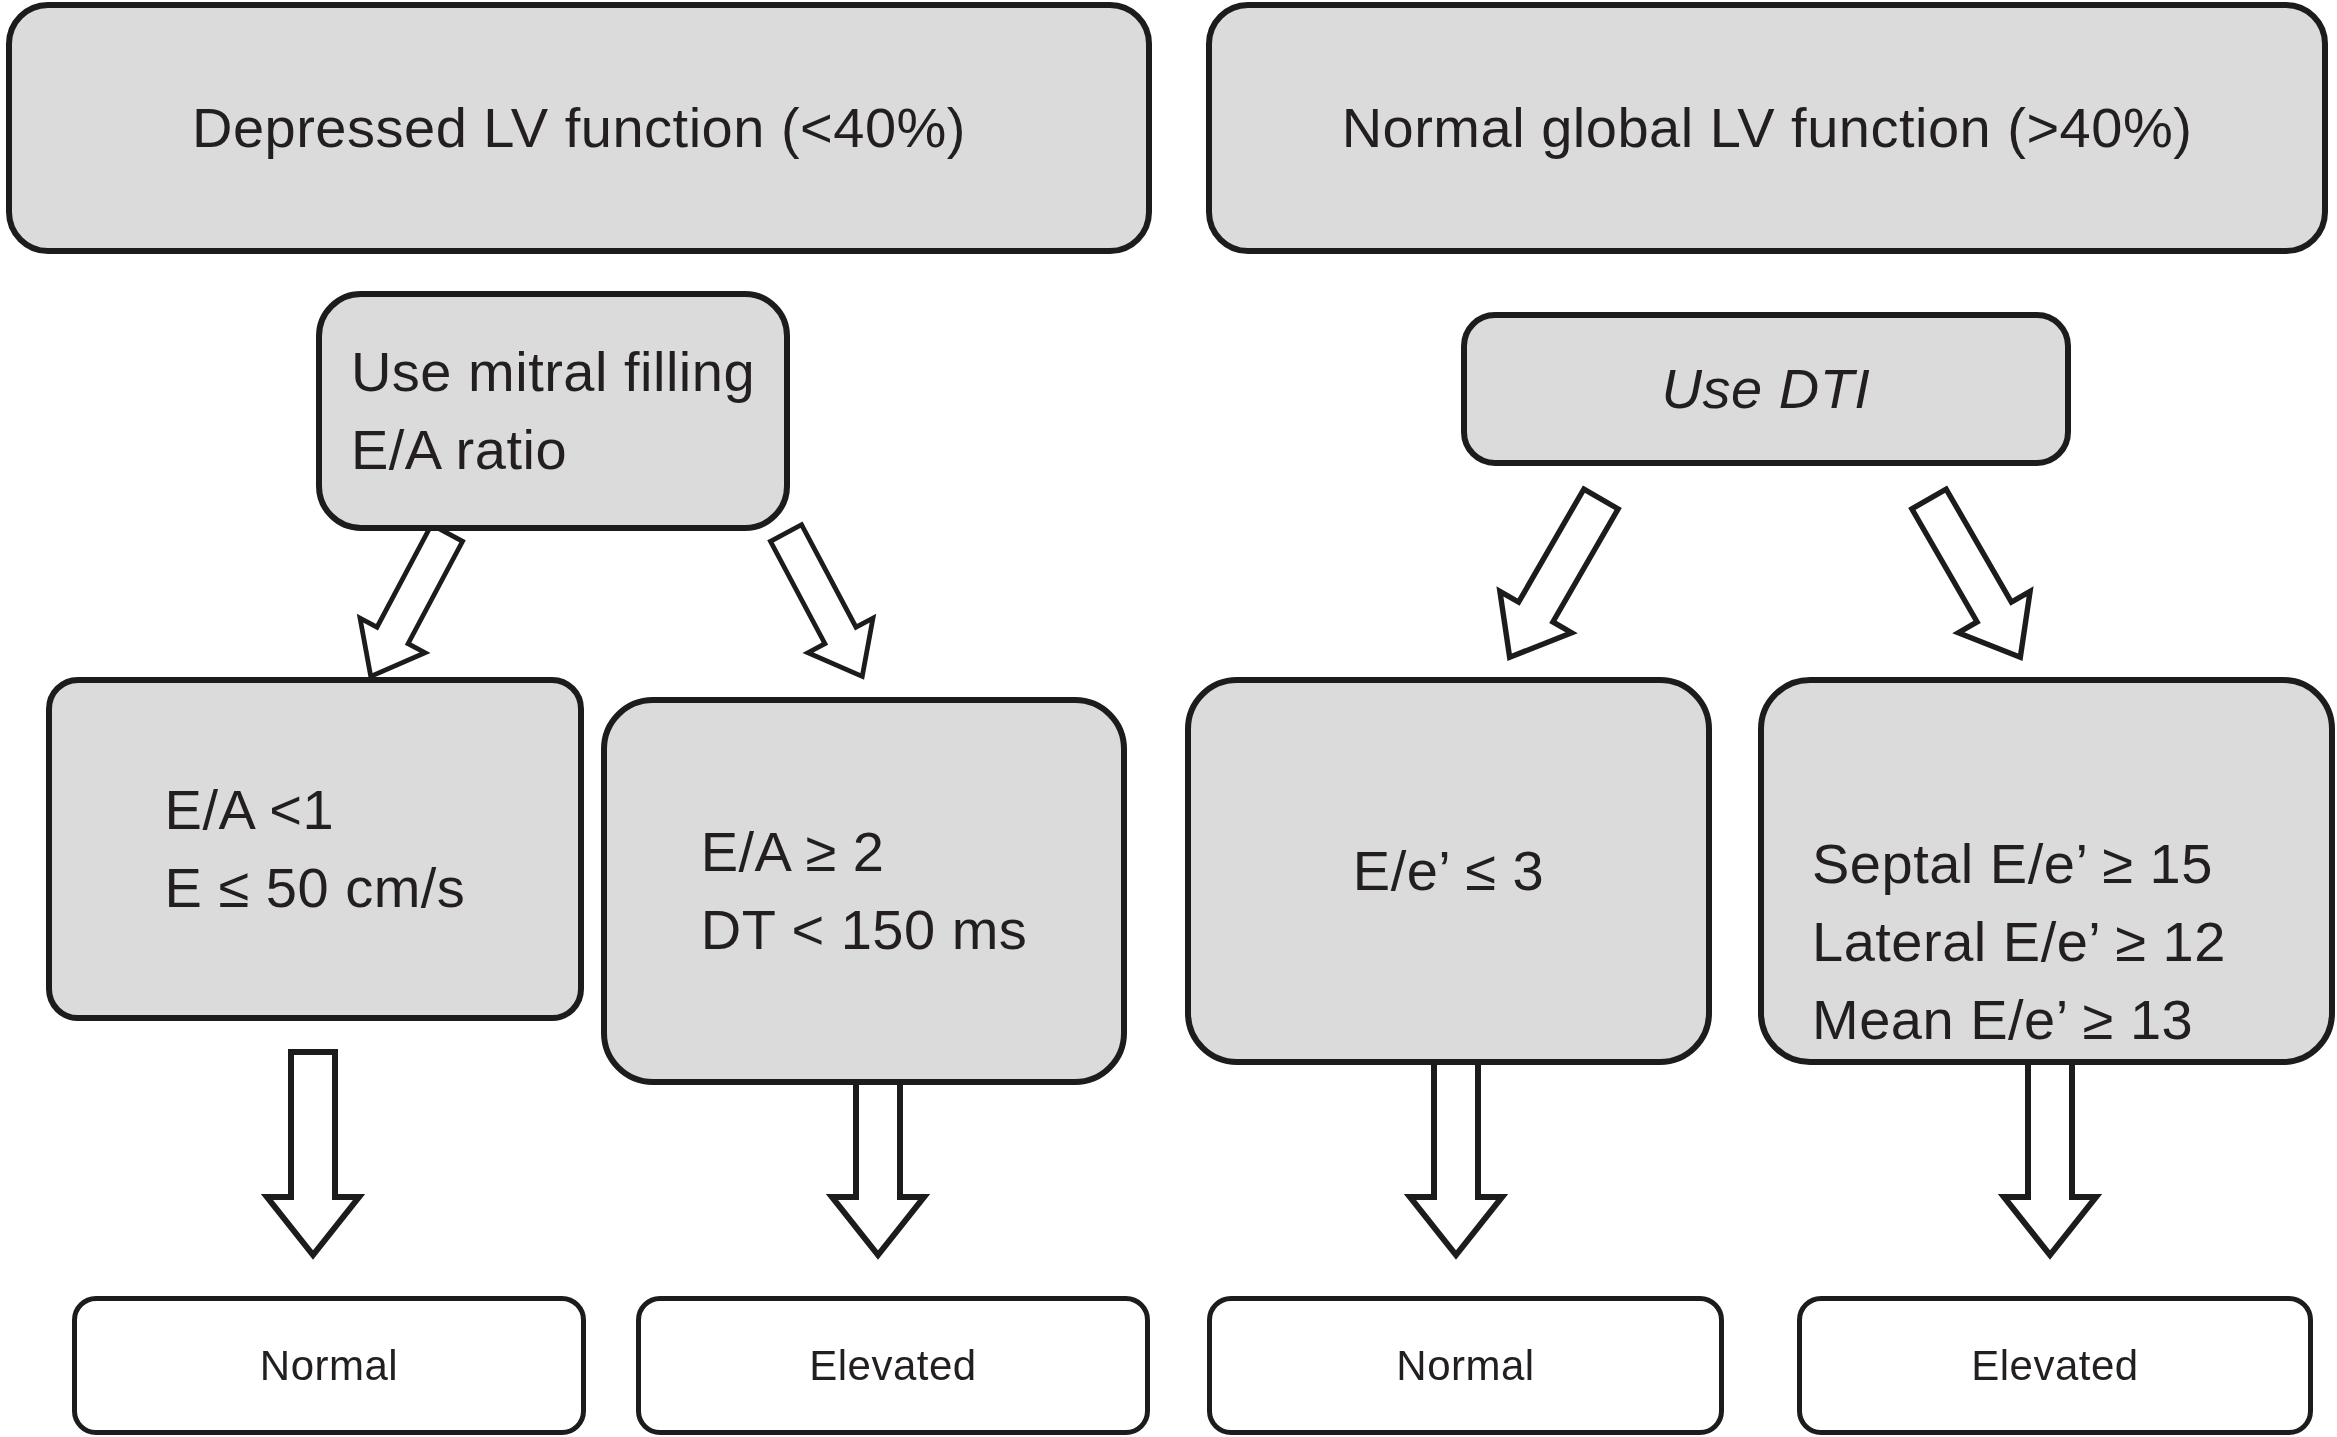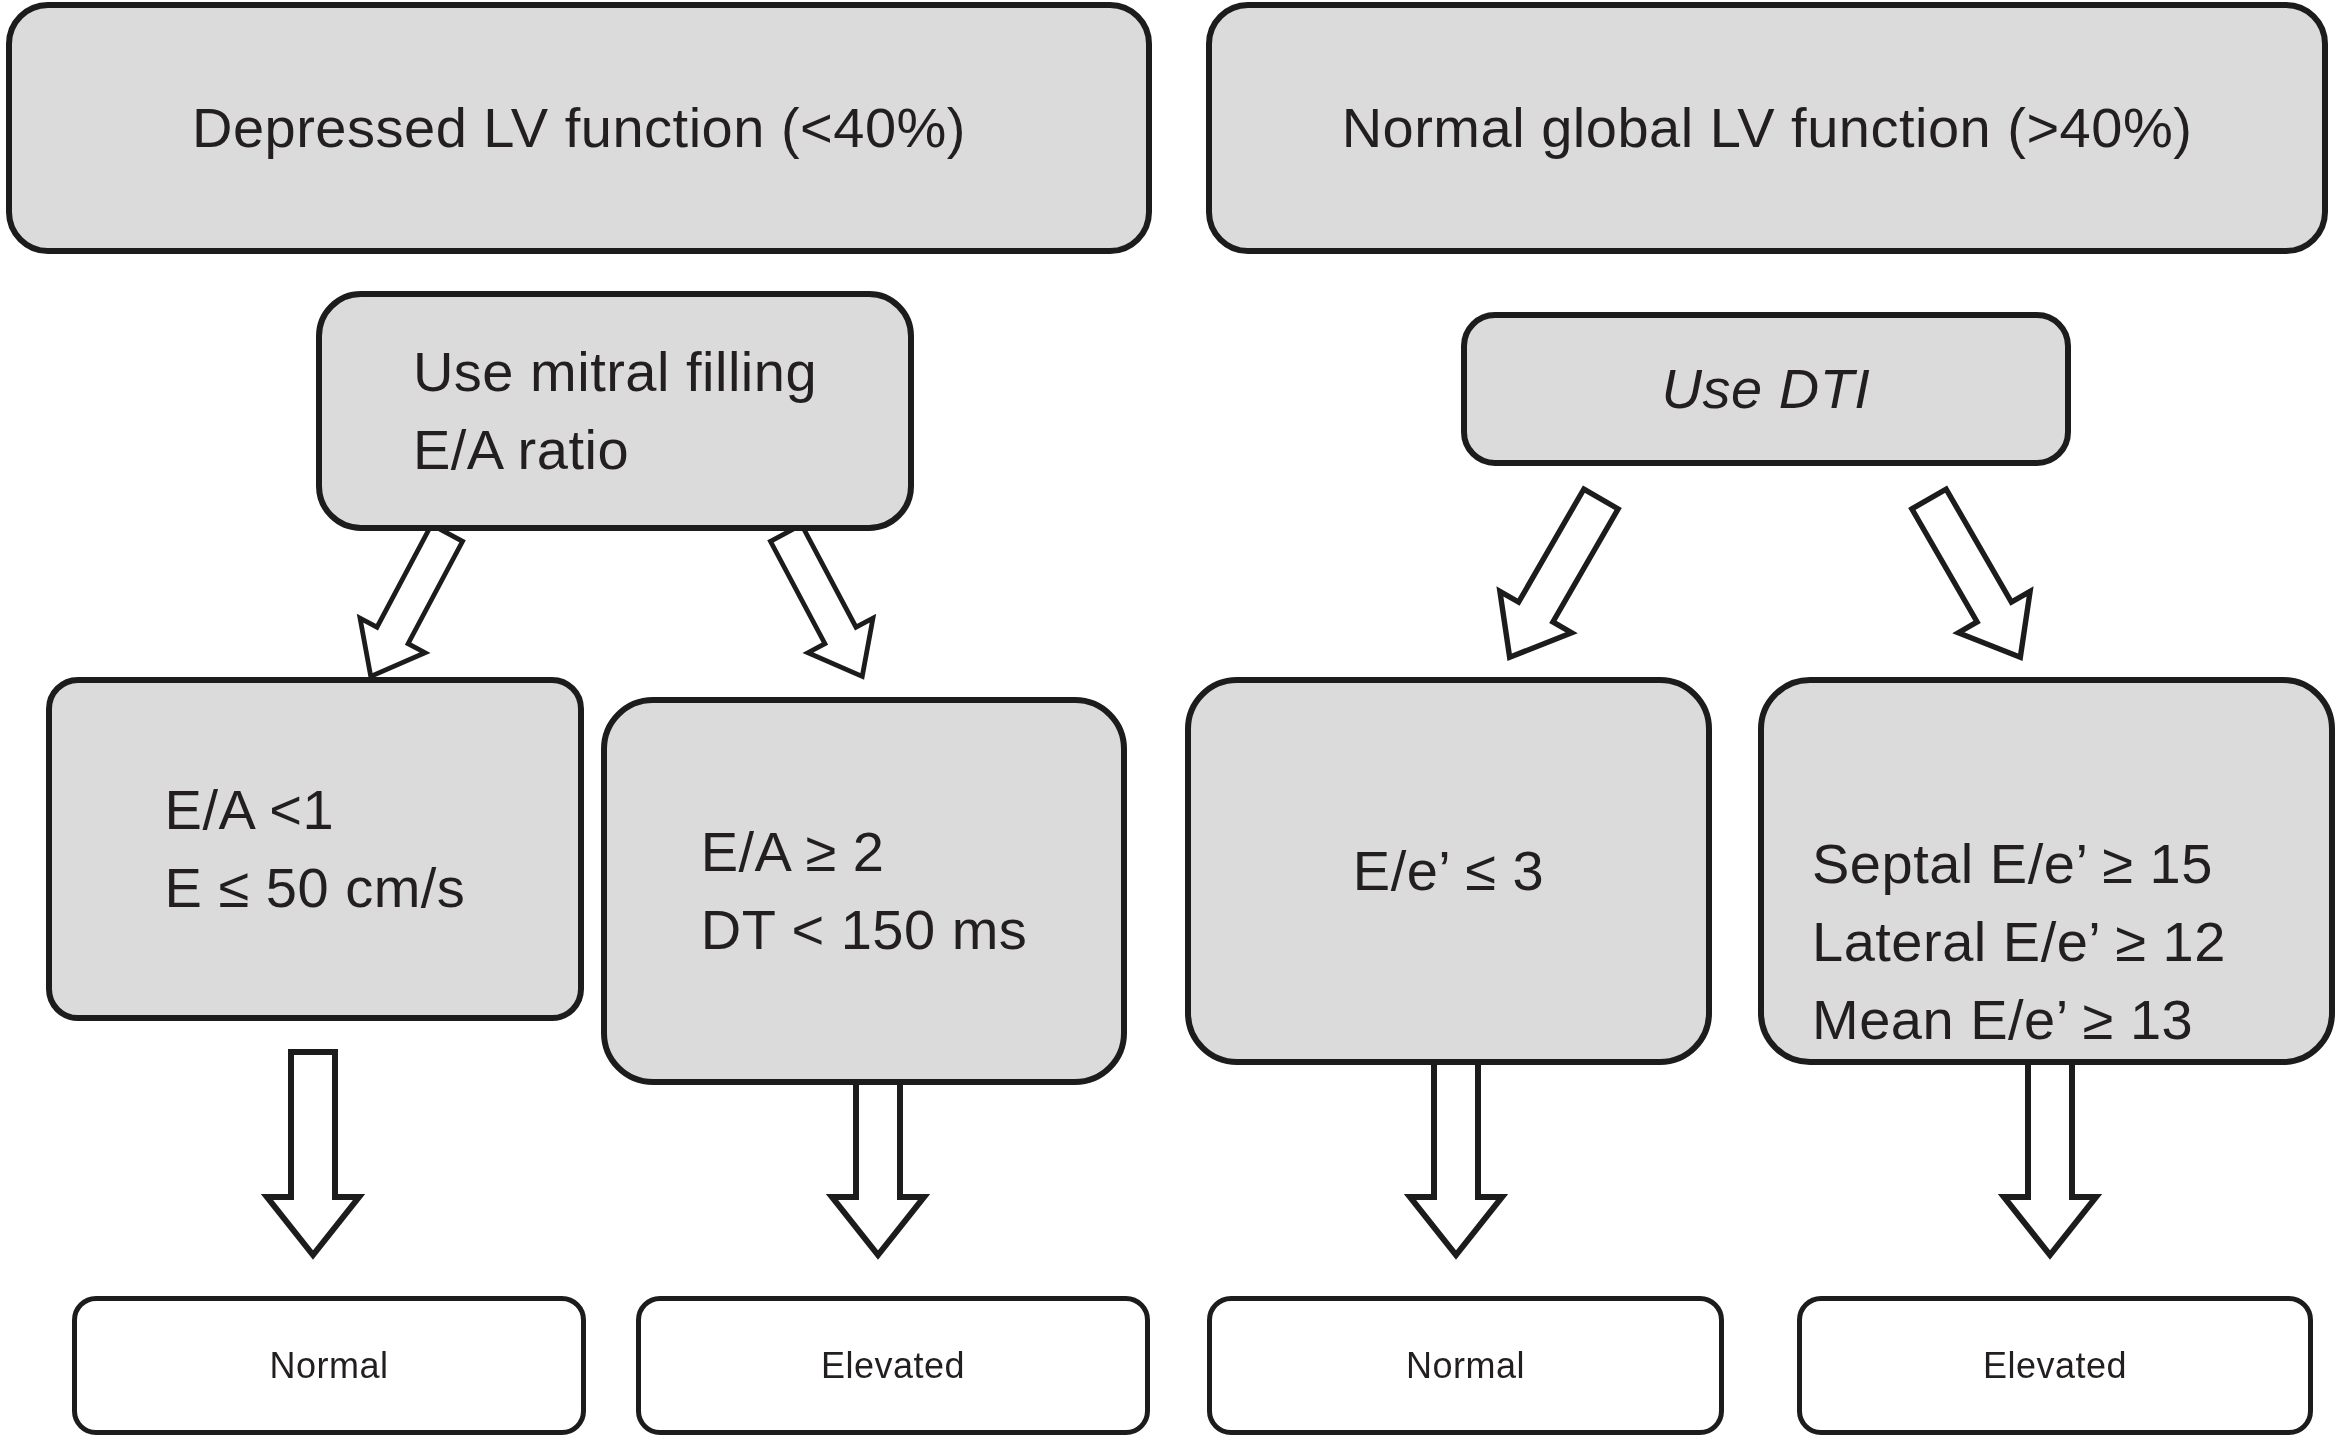--- a/index.html
+++ b/index.html
@@ -16,21 +16,21 @@
     color: var(--text, #231f20);
     font-size: 56px; line-height: 78px; letter-spacing: 0.5px;
   }
   .node {
     background: var(--node-fill, #dbdbdb);
     border: 6px solid var(--node-border, #1c1c1c);
   }
   .result {
     background: var(--result-fill, #ffffff);
     border: 5px solid var(--node-border, #1c1c1c);
-    font-size: 36px;
+    font-size: 42px;
   }
   .node.left-align { justify-content: flex-start; text-align: left; padding-left: 48px; align-items: flex-end; }
   .arrows { position: absolute; left: 0; top: 0; width: 2337px; height: 1437px; pointer-events: none; }
   .arrows use {
     fill: var(--result-fill, #ffffff);
     stroke: var(--node-border, #1c1c1c);
     stroke-width: 6px;
     stroke-linejoin: miter;
   }
 </style>
@@ -53,21 +53,21 @@
     <use href="#hollow-arrow" transform="translate(2050,1052)"></use>
   </svg>
 
   <div class="node" style="left:6px; top:2px; width:1146px; height:252px; border-radius:42px;">
     <span>Depressed LV function (&lt;40%)</span>
   </div>
   <div class="node" style="left:1206px; top:2px; width:1122px; height:252px; border-radius:42px;">
     <span>Normal global LV function (&gt;40%)</span>
   </div>
 
-  <div class="node" style="left:316px; top:291px; width:598px; height:240px; border-radius:45px;">
+  <div class="node" style="left:316px; top:291px; width:474px; height:240px; border-radius:45px;">
     <span>Use mitral filling
 E/A ratio</span>
   </div>
   <div class="node" style="left:1461px; top:312px; width:610px; height:154px; border-radius:34px;font-style:italic;">
     <span>Use DTI</span>
   </div>
 
   <div class="node" style="left:46px; top:677px; width:538px; height:344px; border-radius:32px;">
     <span>E/A &lt;1
 E ≤ 50 cm/s</span>

